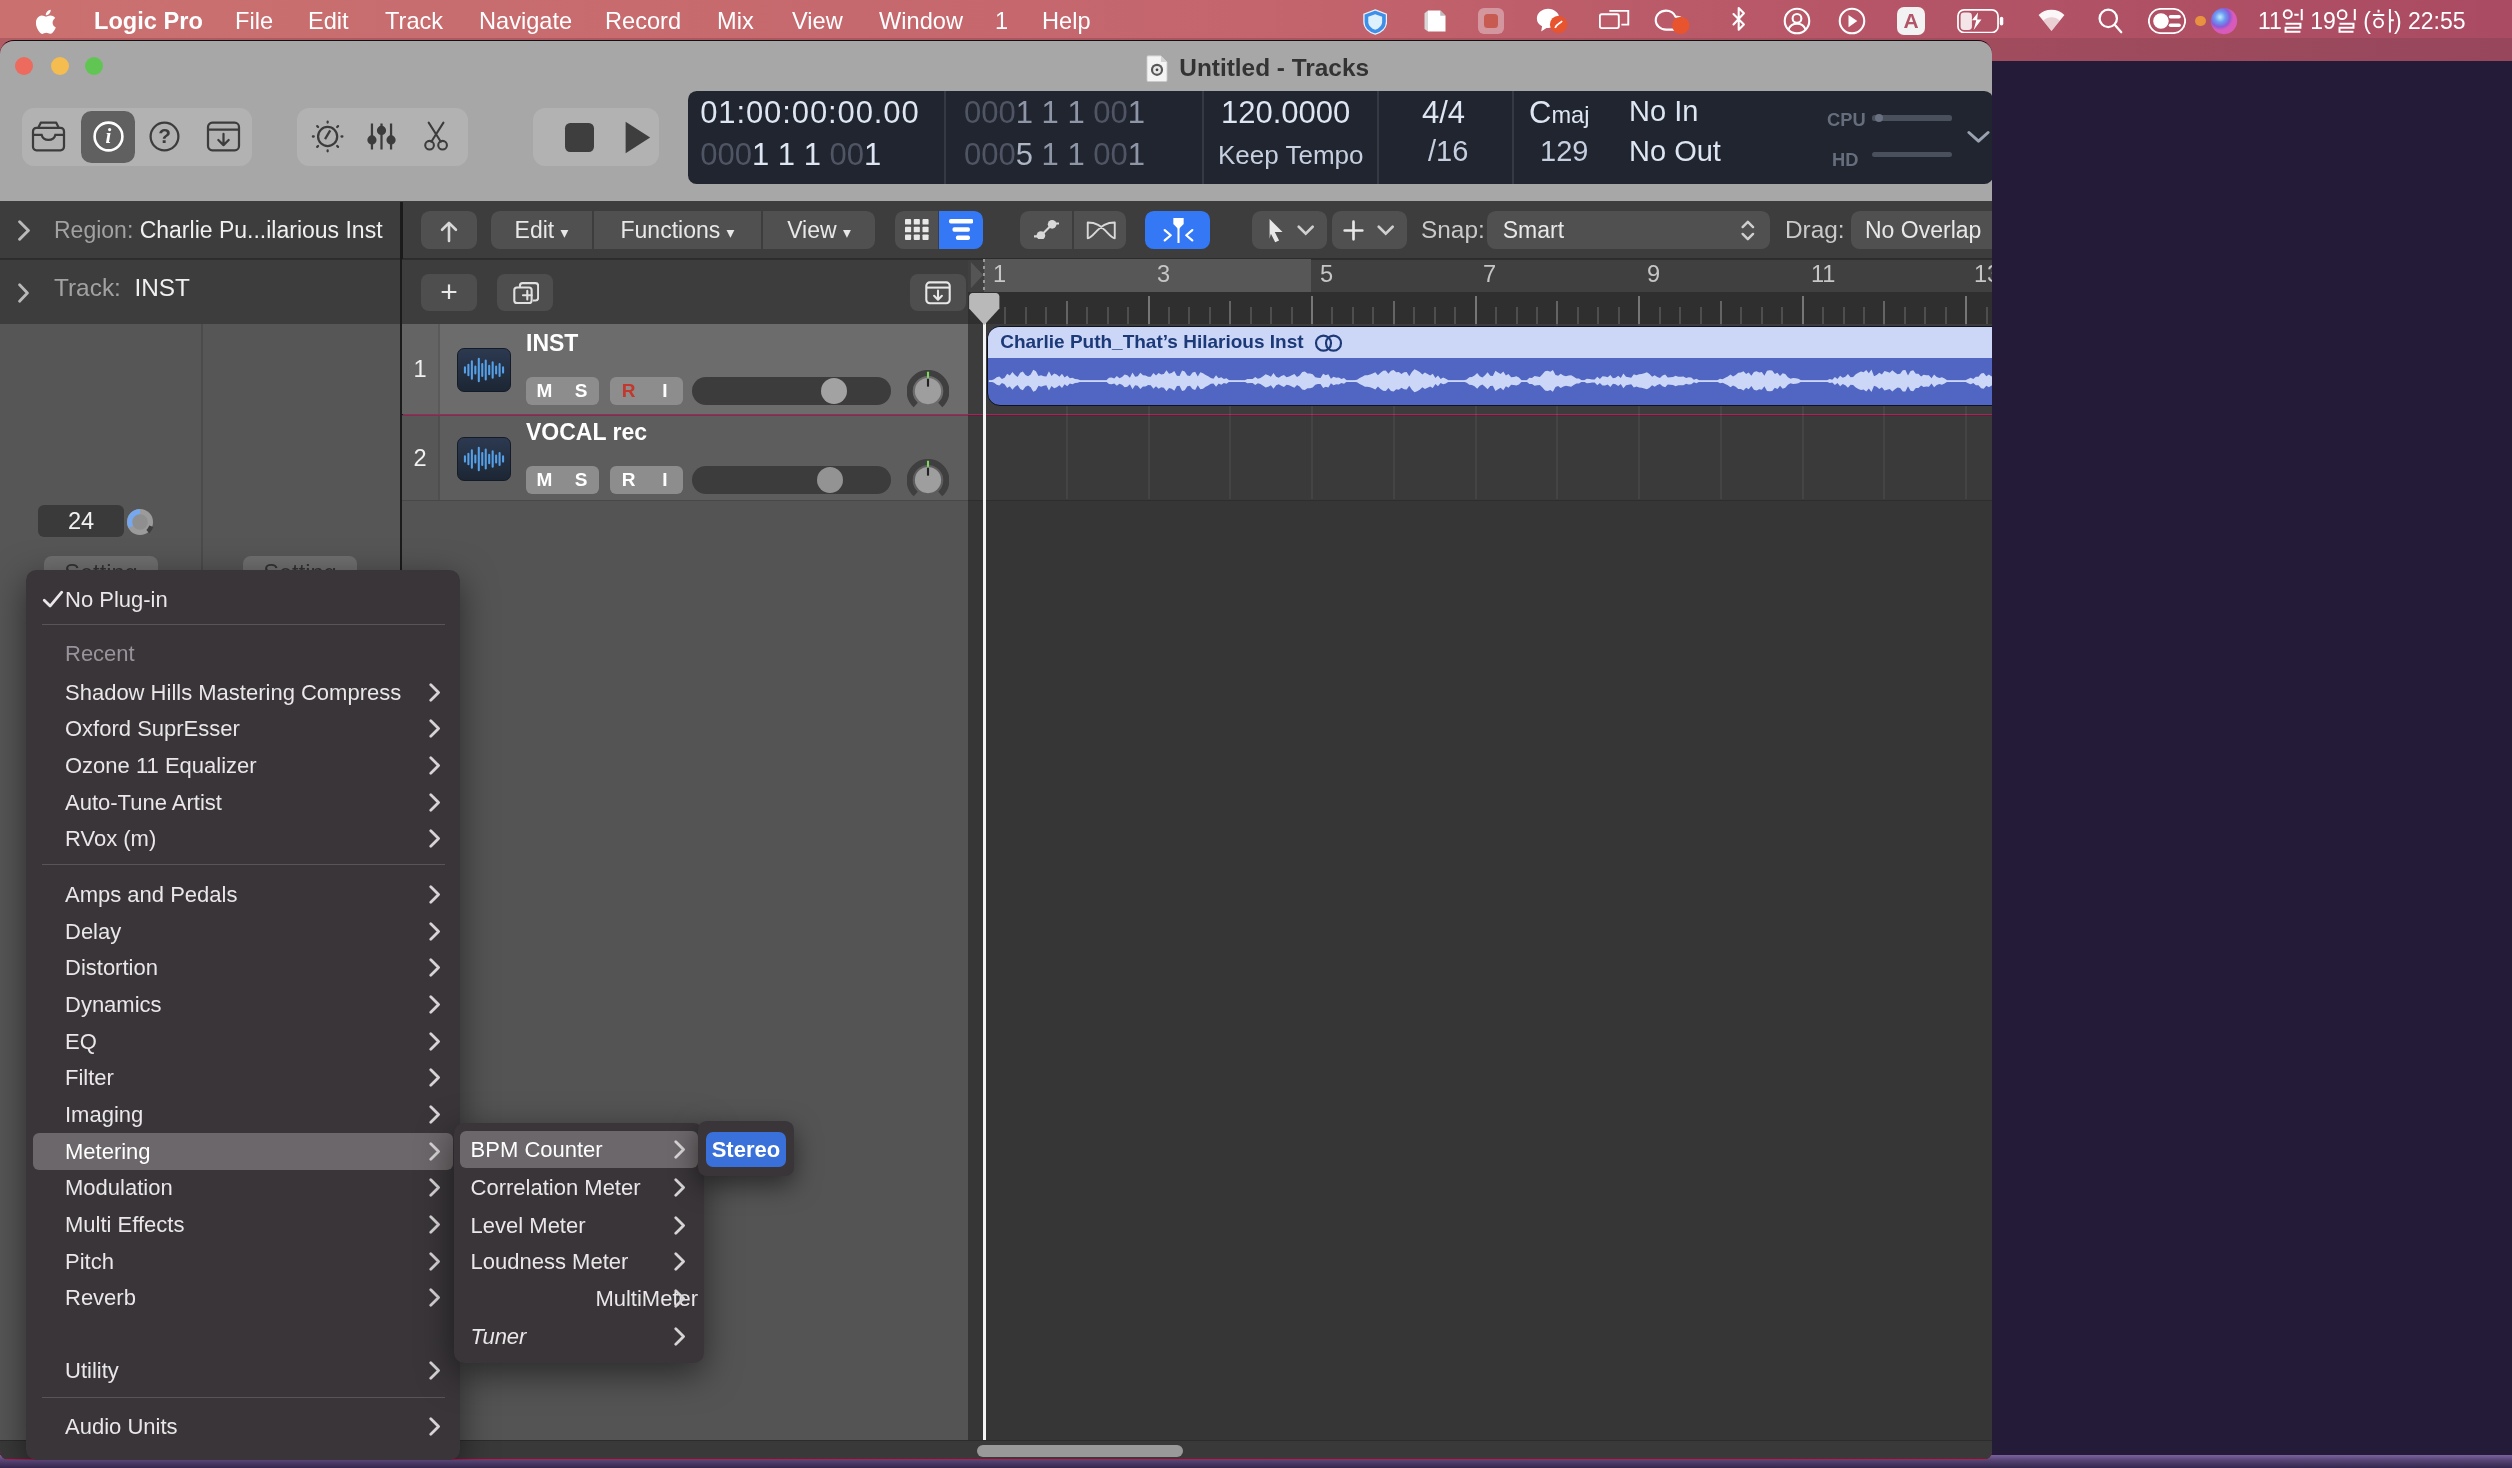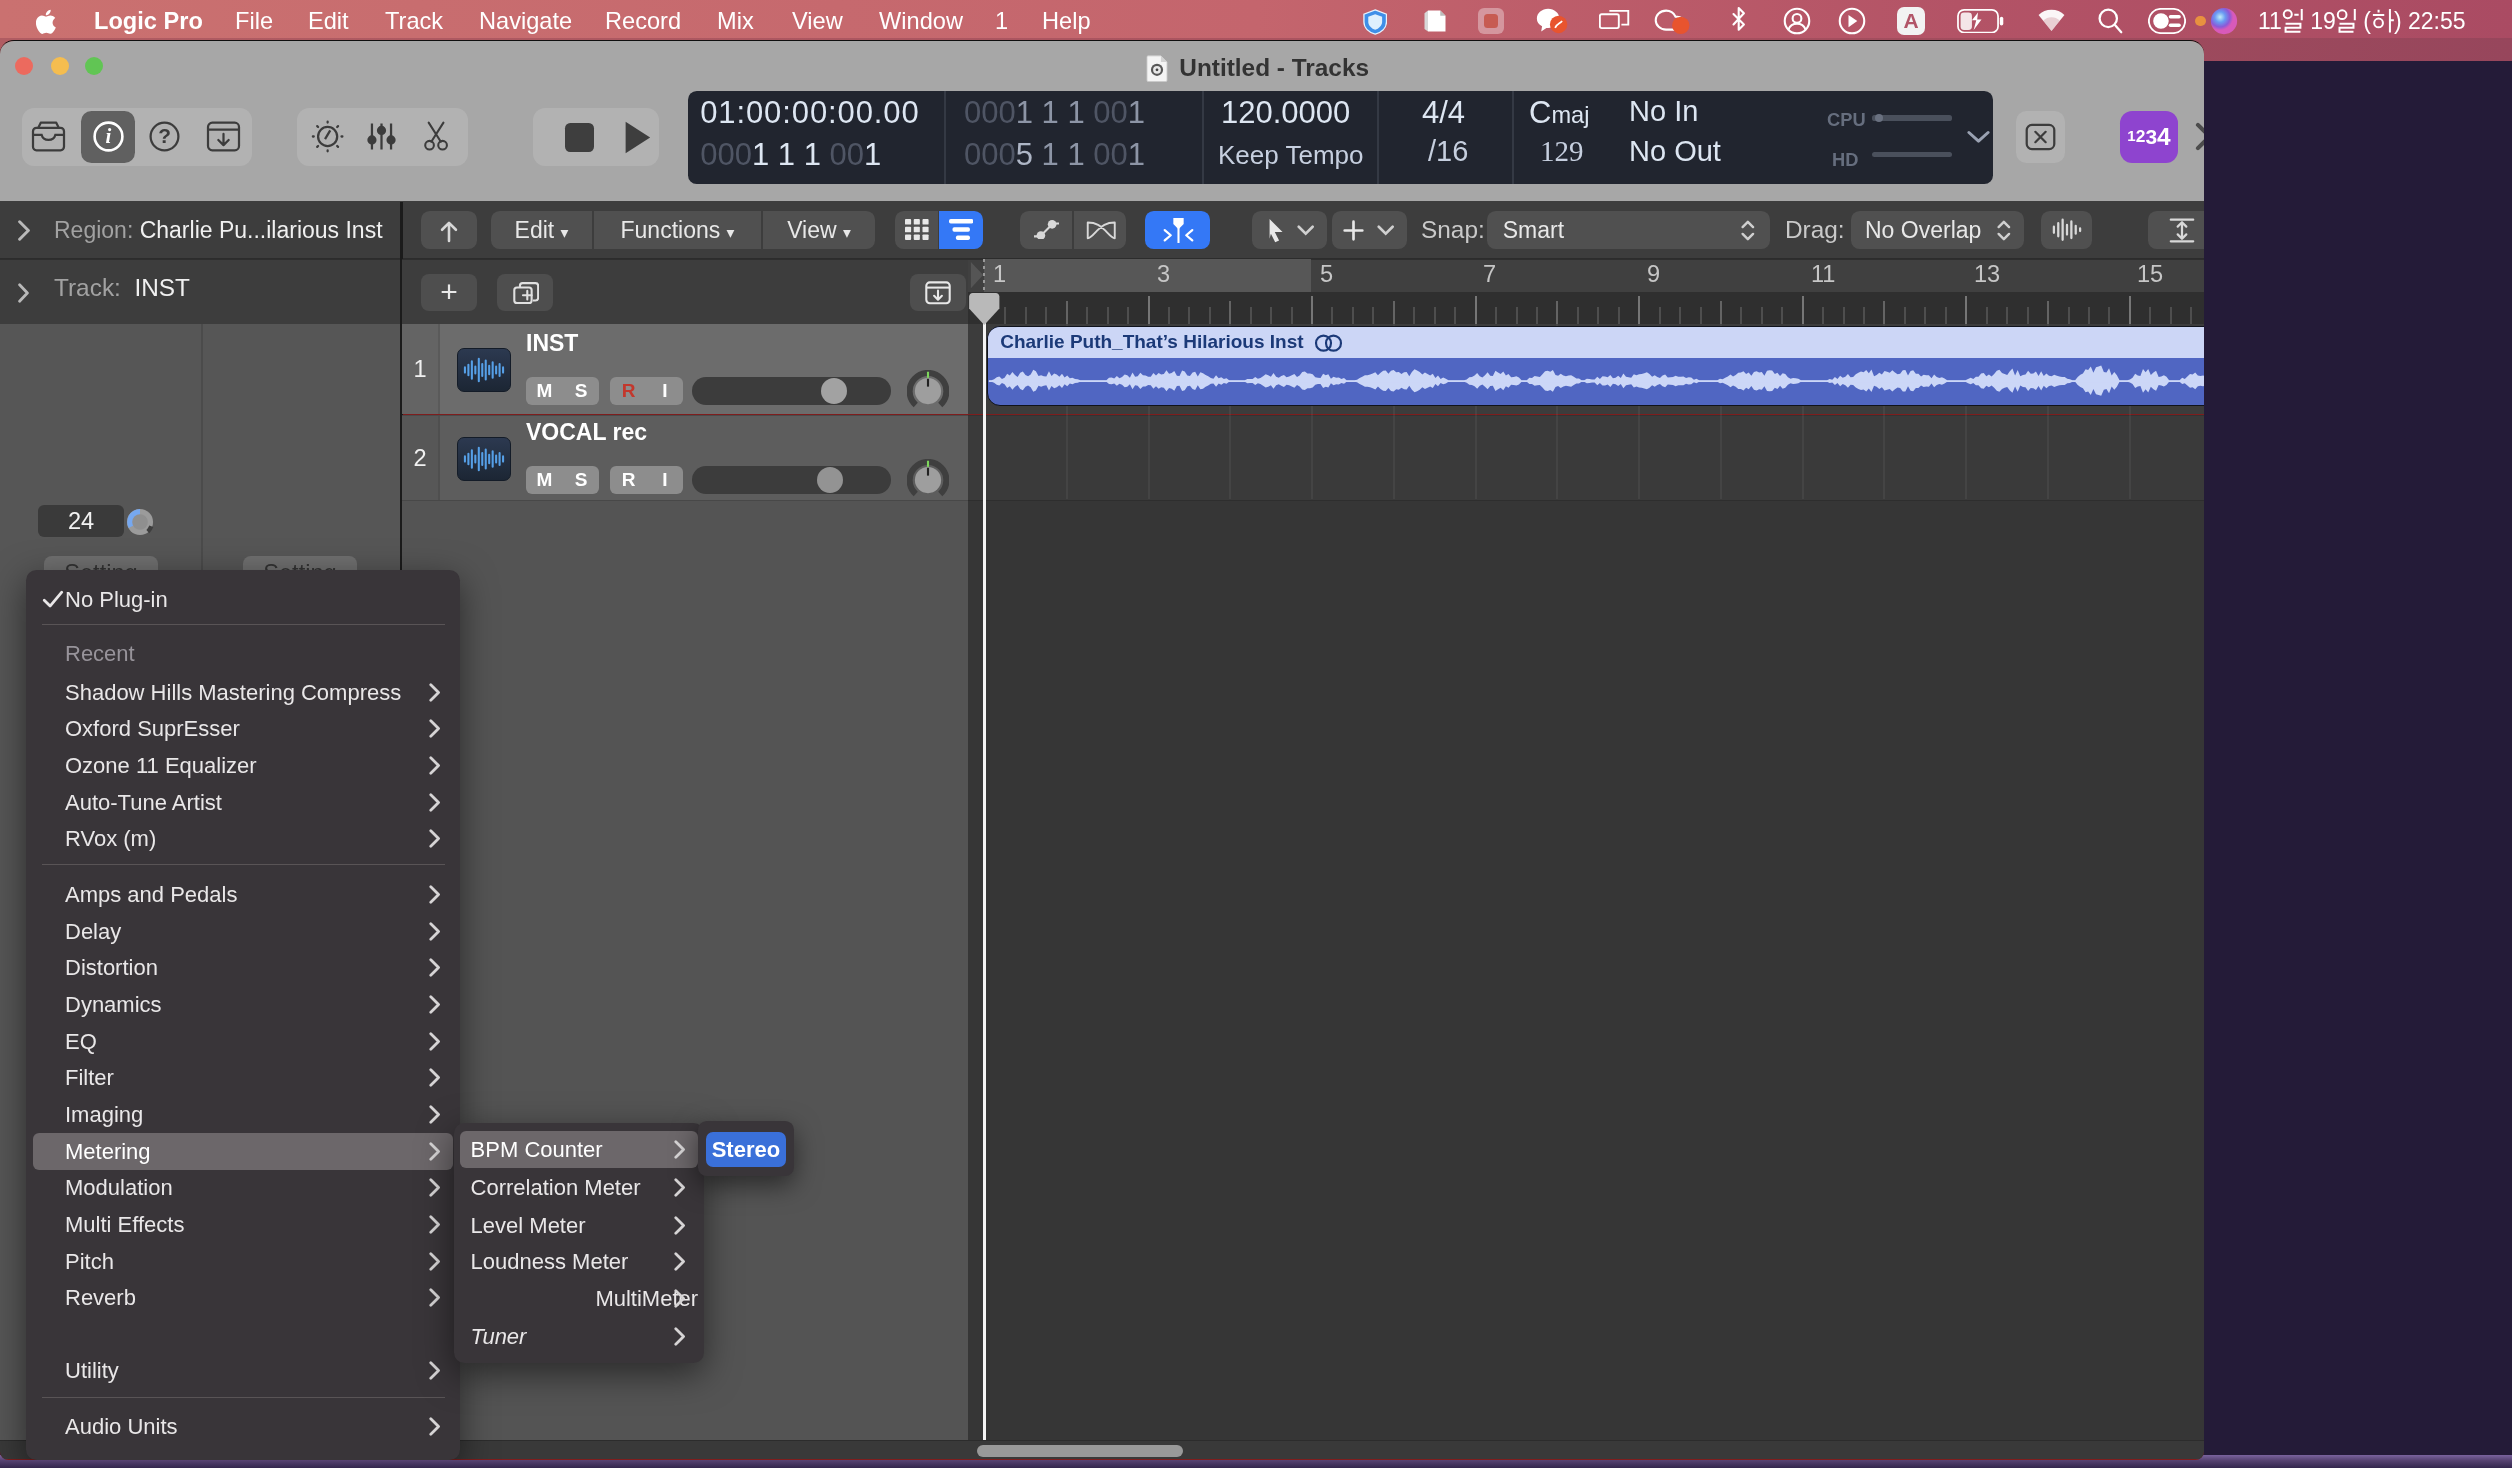--- a/index.html
+++ b/index.html
@@ -5,22 +5,22 @@
   * { margin:0; padding:0; box-sizing:border-box; }
   html,body { width:2512px; height:1469px; overflow:hidden; }
   body { font-family:"Liberation Sans", sans-serif; background:#241b38; }
   .abs { position:absolute; }
   
   #menubar { position:absolute; left:0; top:0; width:2512px; height:42px;
     background:linear-gradient(90deg,#ca7170 0%, #c4656d 50%, #b35366 78%, #aa4b63 100%);
     color:#fff; }
   .mb { position:absolute; top:0; height:42px; line-height:42px; font-size:23.6px; color:#fff; }
   
-  #win { position:absolute; left:0px; top:40px; width:2204px; height:1420px;
-    background:#7f1d1d; border-radius:14px 14px 8.7px 8.7px; overflow:hidden; border-top:1.7px solid #101010; }
+  #win { position:absolute; left:0px; top:40px; width:1992px; height:1420px;
+    background:#be185d; border-radius:14px 14px 8.7px 8.7px; overflow:hidden; border-top:1.7px solid #101010; }
   #titlebar { position:absolute; left:0; top:0; width:2512px; height:160px; background:#a7a7a7; }
   .tl { position:absolute; top:15.7px; width:18.3px; height:18.3px; border-radius:50%; }
   .tbtngrp { position:absolute; top:67px; height:58px; background:#b2b2b2; border-radius:12.2px; }
   .lcd { position:absolute; left:688px; top:50px; width:1305px; height:93px; background:#21252f; border-radius:8.7px; color:#dde6f2; }
   
   #row2 { position:absolute; left:0; top:160px; width:2512px; height:58px; background:#3d3d3d; border-bottom:1.7px solid #2c2c2c; }
   .dbtn { position:absolute; top:9.6px; height:38px; background:#505050; border-radius:8.7px; color:#e8e8e8; font-size:23px; line-height:38px; text-align:center; }
   
   
   .mbtn { width:100%; height:100%; background:#8d8d8d; color:#fff; font-size:19px; font-weight:bold; text-align:center; line-height:28px; }
@@ -224,21 +224,21 @@
         <div class="abs" style="left:276px;top:4.4px;font-size:31px;color:#4f5564;">000<span style="color:#8d95a6">1</span> <span style="color:#8d95a6">1</span> <span style="color:#8d95a6">1</span> 00<span style="color:#8d95a6">1</span></div>
         <div class="abs" style="left:276px;top:46px;font-size:31px;color:#4f5564;">000<span style="color:#aeb6c6">5</span> <span style="color:#8d95a6">1</span> <span style="color:#8d95a6">1</span> 00<span style="color:#8d95a6">1</span></div>
         <div class="abs" style="left:514px;top:0;width:1.7px;height:93px;background:#343944;"></div>
         <div class="abs" style="left:533px;top:4.4px;font-size:31px;">120.0000</div>
         <div class="abs" style="left:530px;top:49px;font-size:26px;color:#c6cfdf;">Keep Tempo</div>
         <div class="abs" style="left:689px;top:0;width:1.7px;height:93px;background:#343944;"></div>
         <div class="abs" style="left:734px;top:4.4px;font-size:31px;">4/4</div>
         <div class="abs" style="left:740px;top:44px;font-size:29px;color:#c6cfdf;">/16</div>
         <div class="abs" style="left:824px;top:0;width:1.7px;height:93px;background:#343944;"></div>
         <div class="abs" style="left:841px;top:4.4px;font-size:31px;">C<span style="font-size:23.6px;">maj</span></div>
-        <div class="abs" style="left:852px;top:44px;font-size:29px;color:#c6cfdf;font-family:Liberation Serif, serif;">129</div>
+        <div class="abs" style="left:852px;top:44px;font-size:29px;color:#c6cfdf;">129</div>
         <div class="abs" style="left:941px;top:4.4px;font-size:29px;">No In</div>
         <div class="abs" style="left:941px;top:44px;font-size:29px;">No Out</div>
         <div class="abs" style="left:1139px;top:18.3px;font-size:18.3px;color:#666e7e;font-weight:bold;">CPU</div>
         <div class="abs" style="left:1184px;top:24.4px;width:80px;height:5.2px;background:#4a505c;border-radius:2.6px;"></div>
         <div class="abs" style="left:1187px;top:23px;width:7.9px;height:7.9px;background:#6a7180;border-radius:50%;"></div>
         <div class="abs" style="left:1144px;top:58px;font-size:18.3px;color:#666e7e;font-weight:bold;">HD</div>
         <div class="abs" style="left:1184px;top:61px;width:80px;height:5.2px;background:#4a505c;border-radius:2.6px;"></div>
         <svg class="abs" style="left:1279px;top:38px" width="23" height="15.7" viewBox="0 0 26 18">
             <path d="M2 4l11 10L24 4" fill="none" stroke="#9aa2b2" stroke-width="3.4" stroke-linecap="round" stroke-linejoin="round"></path>
           </svg>

